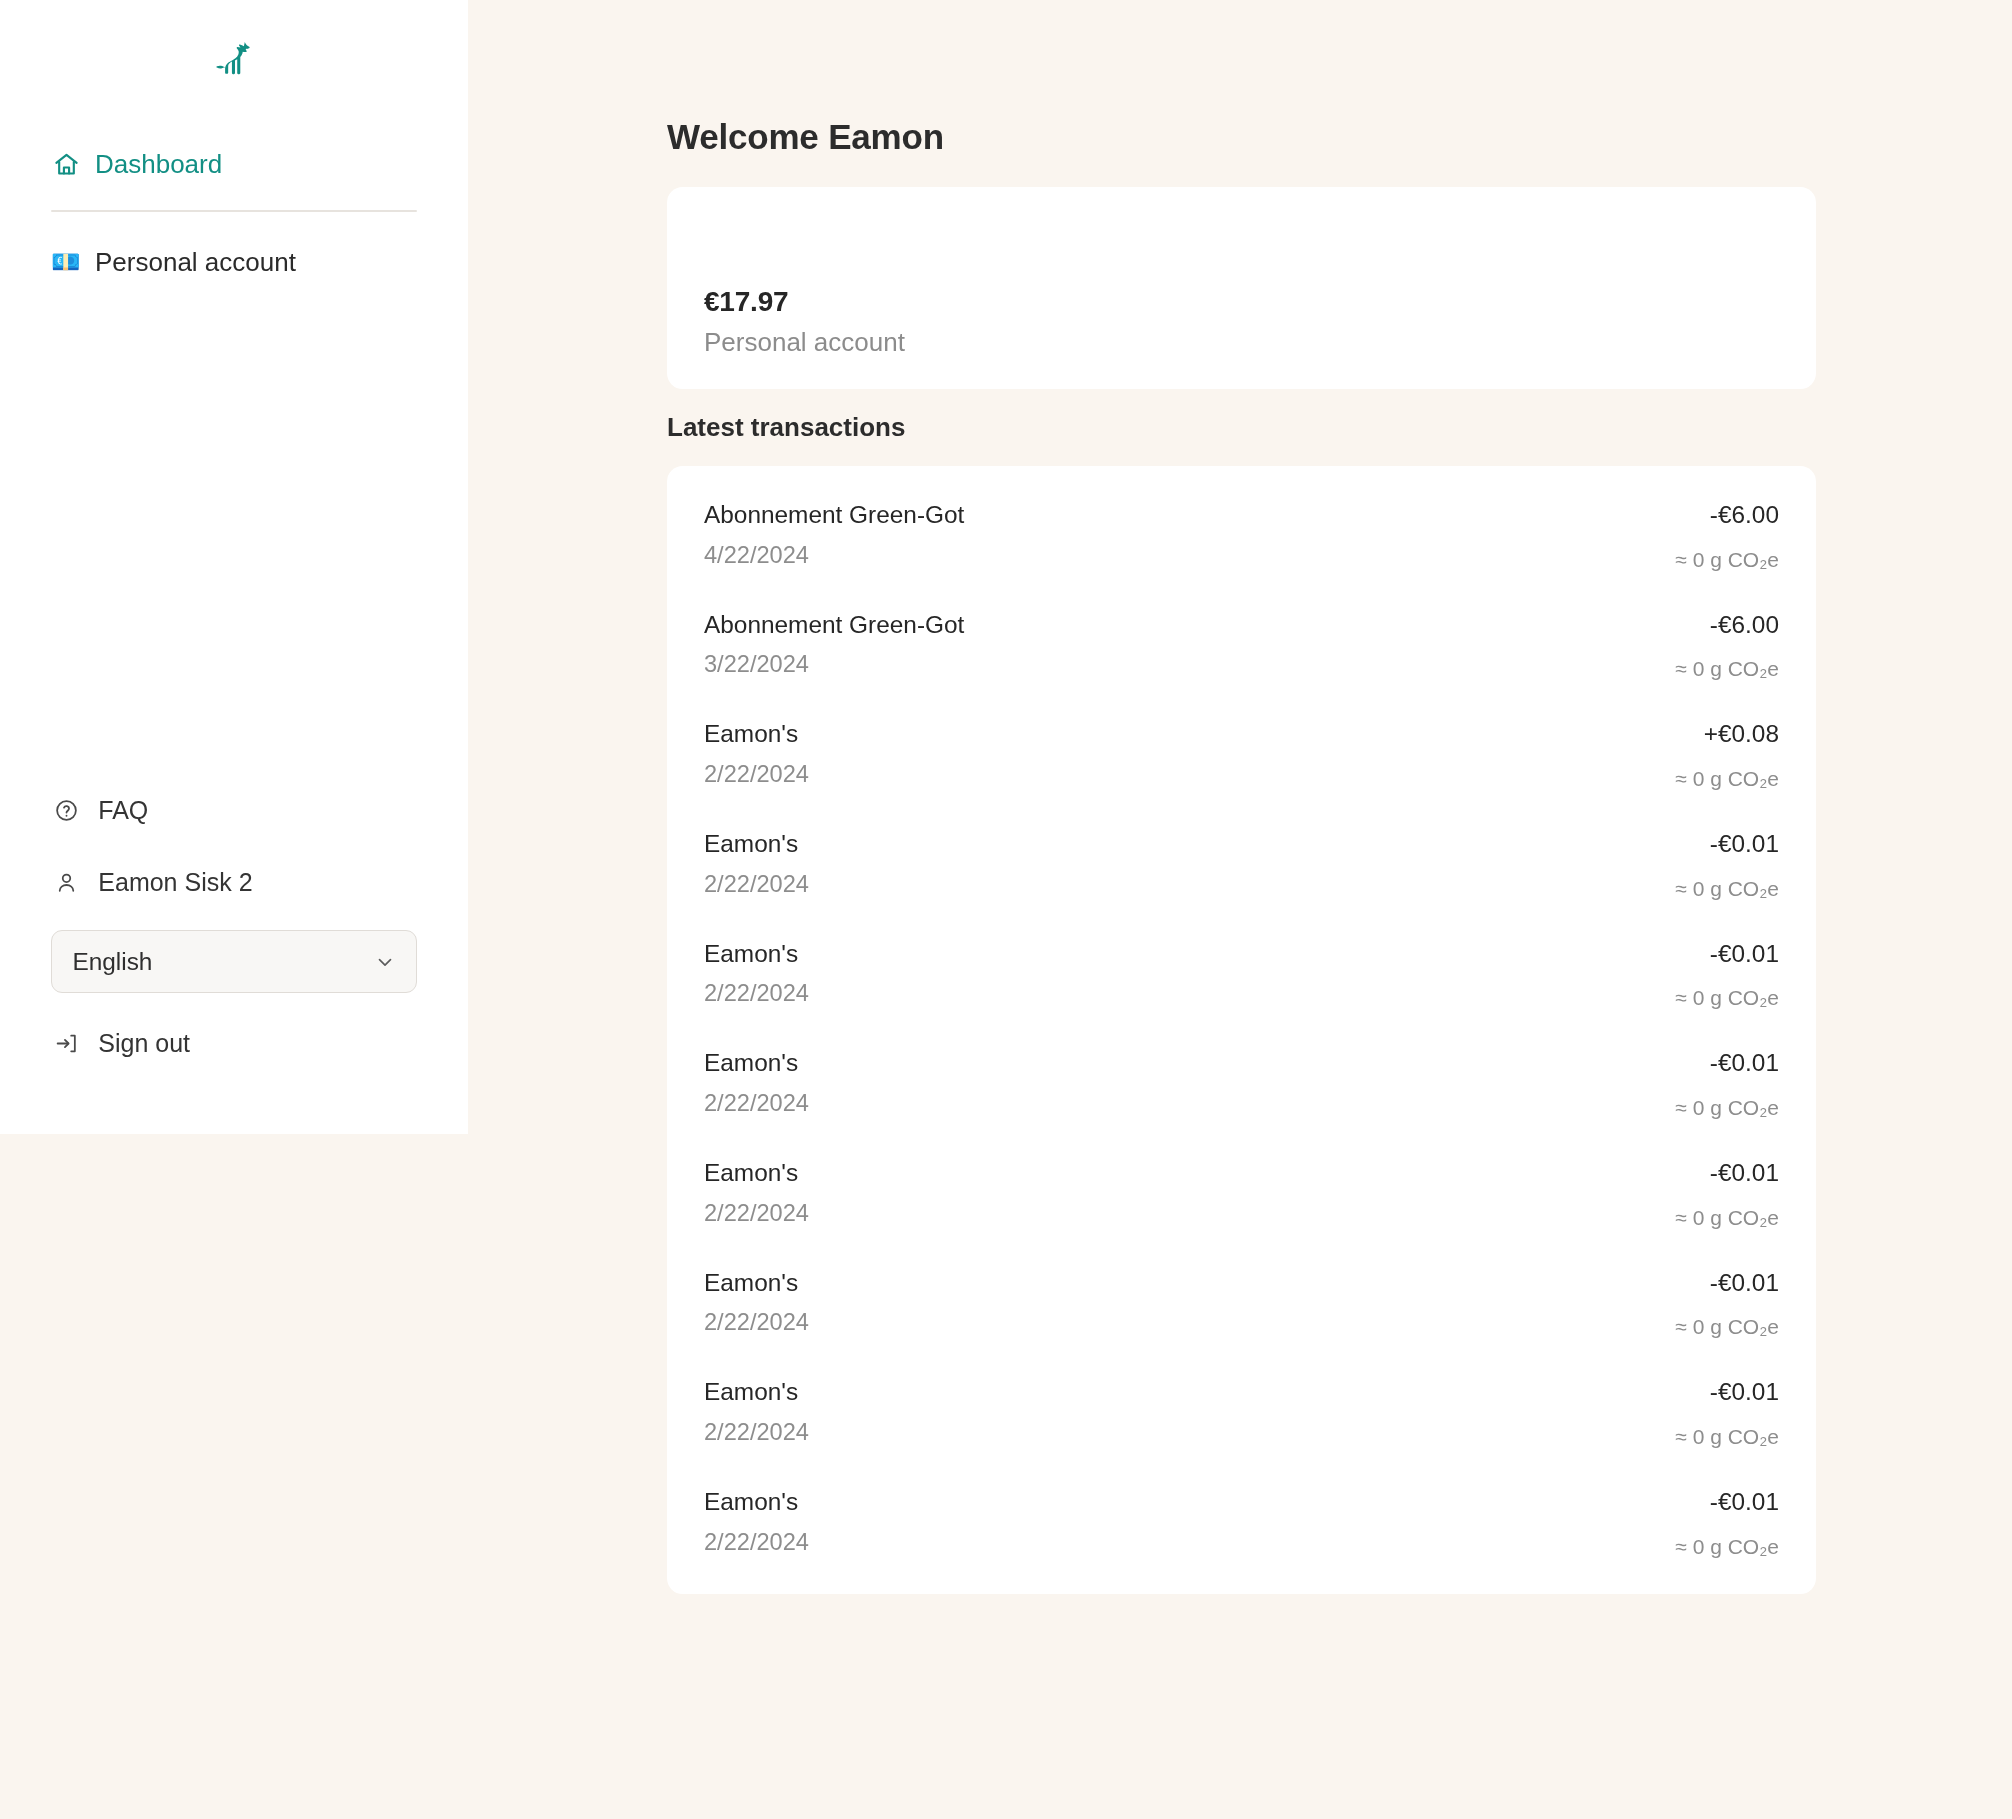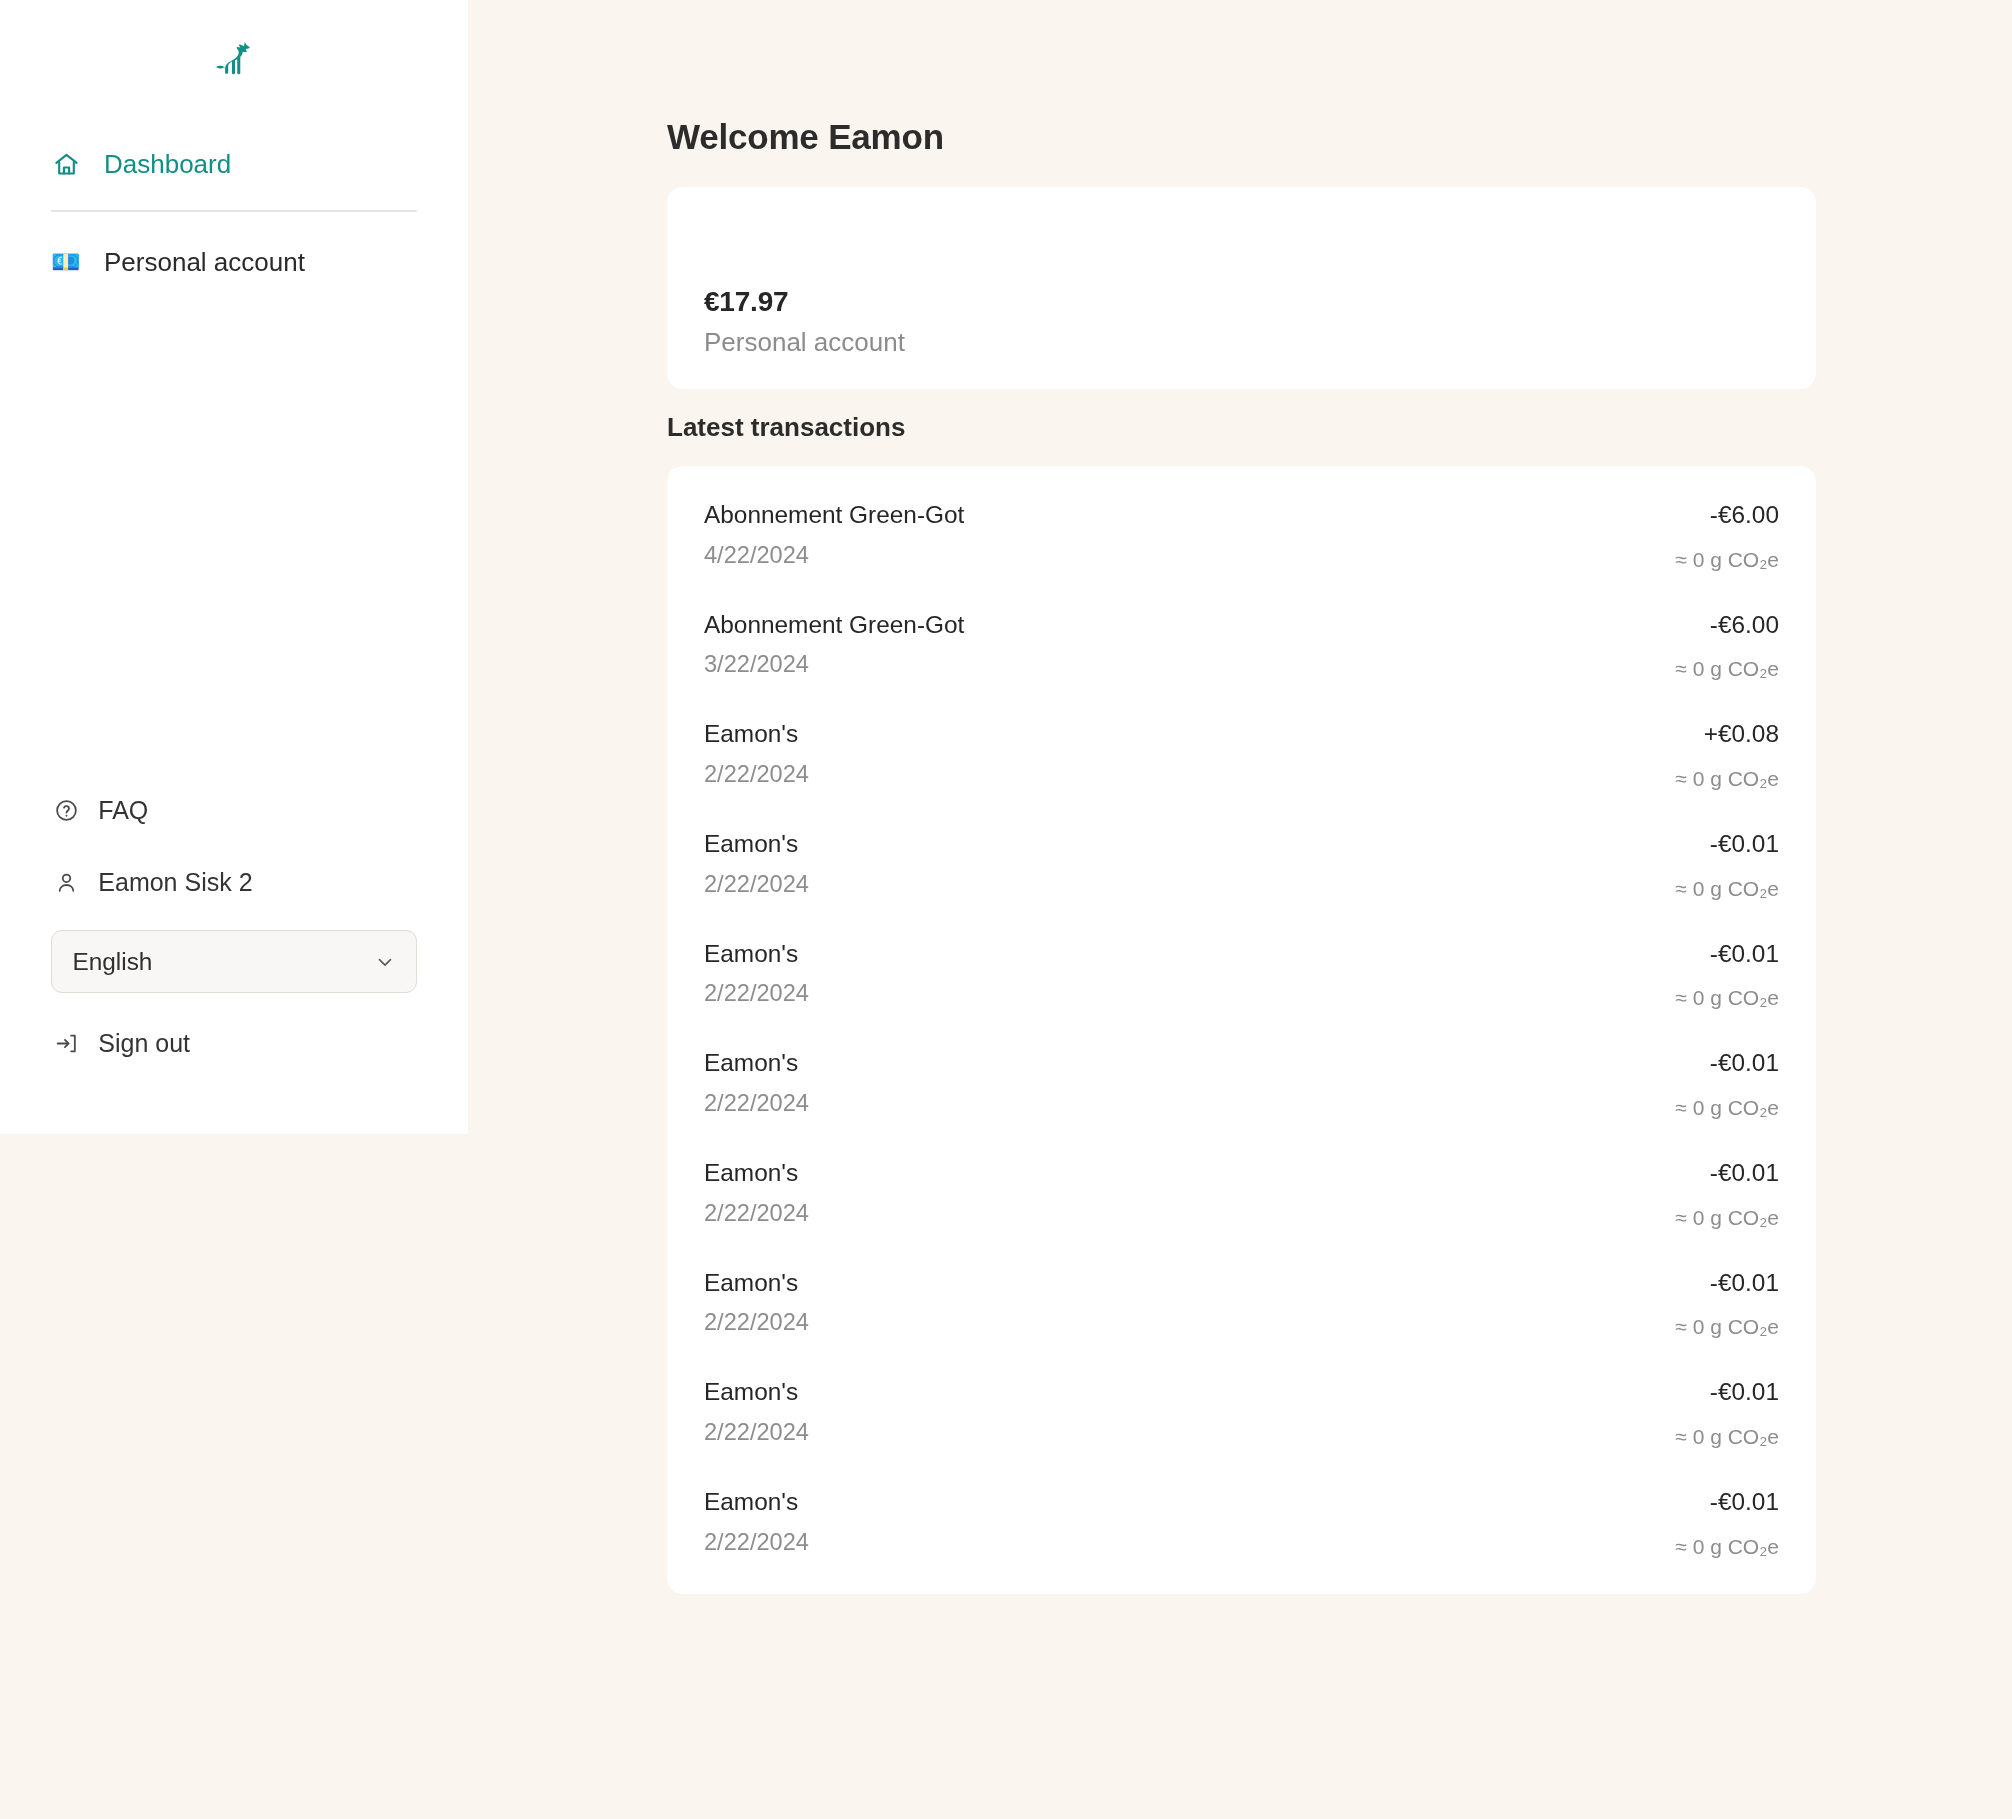--- a/index.html
+++ b/index.html
@@ -49,21 +49,21 @@
     display: flex;
     align-items: center;
     justify-content: center;
     background: transparent;
     letter-spacing: 0.1px;
   }
 
   .nav-item {
     display: flex;
     align-items: center;
-    gap: 22px;
+    gap: 13px;
     height: 50px;
     margin-top: 23.6px;
     font-size: 26px;
     color: #2e2e2e;
     cursor: pointer;
   }
   .nav-item.active { color: #128f84; }
   .nav-item .ic { display: flex; align-items: center; justify-content: center; width: 31px; }
   .nav-emoji { font-size: 23.6px; line-height: 1; }
 

